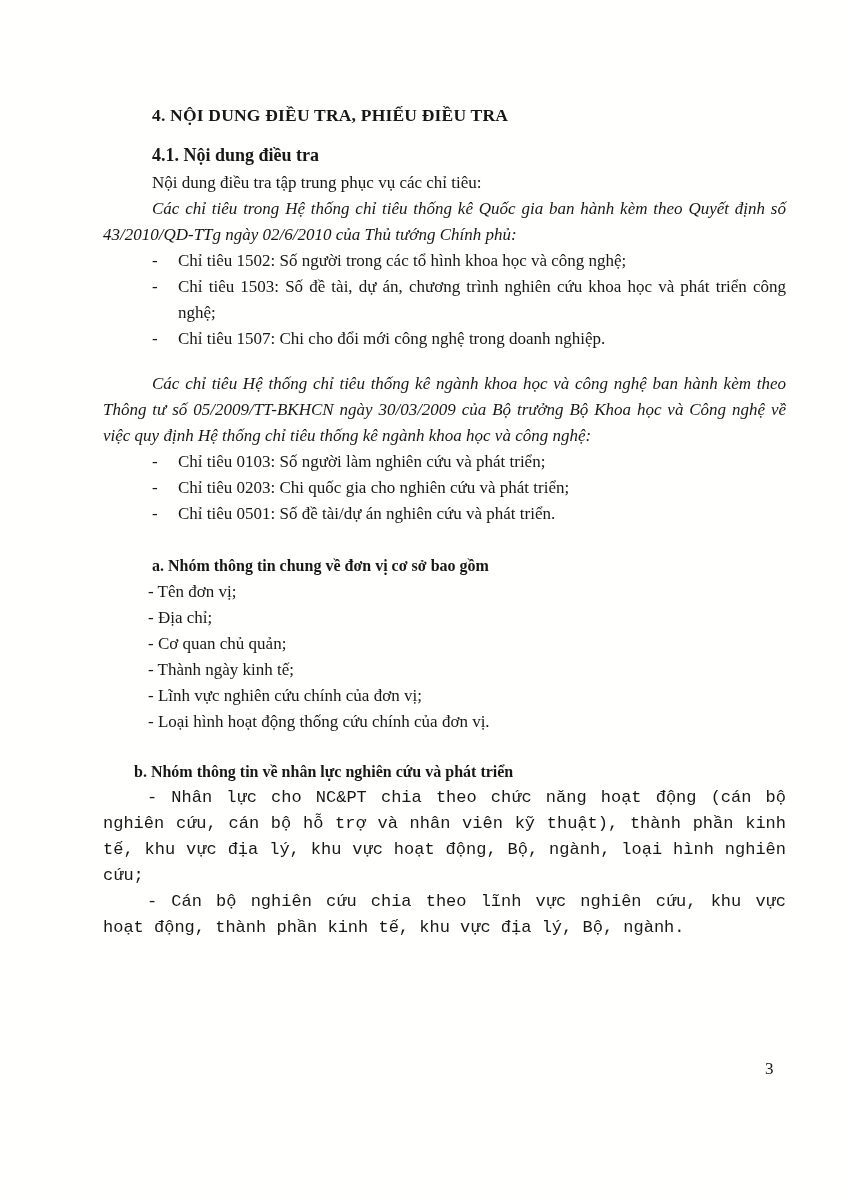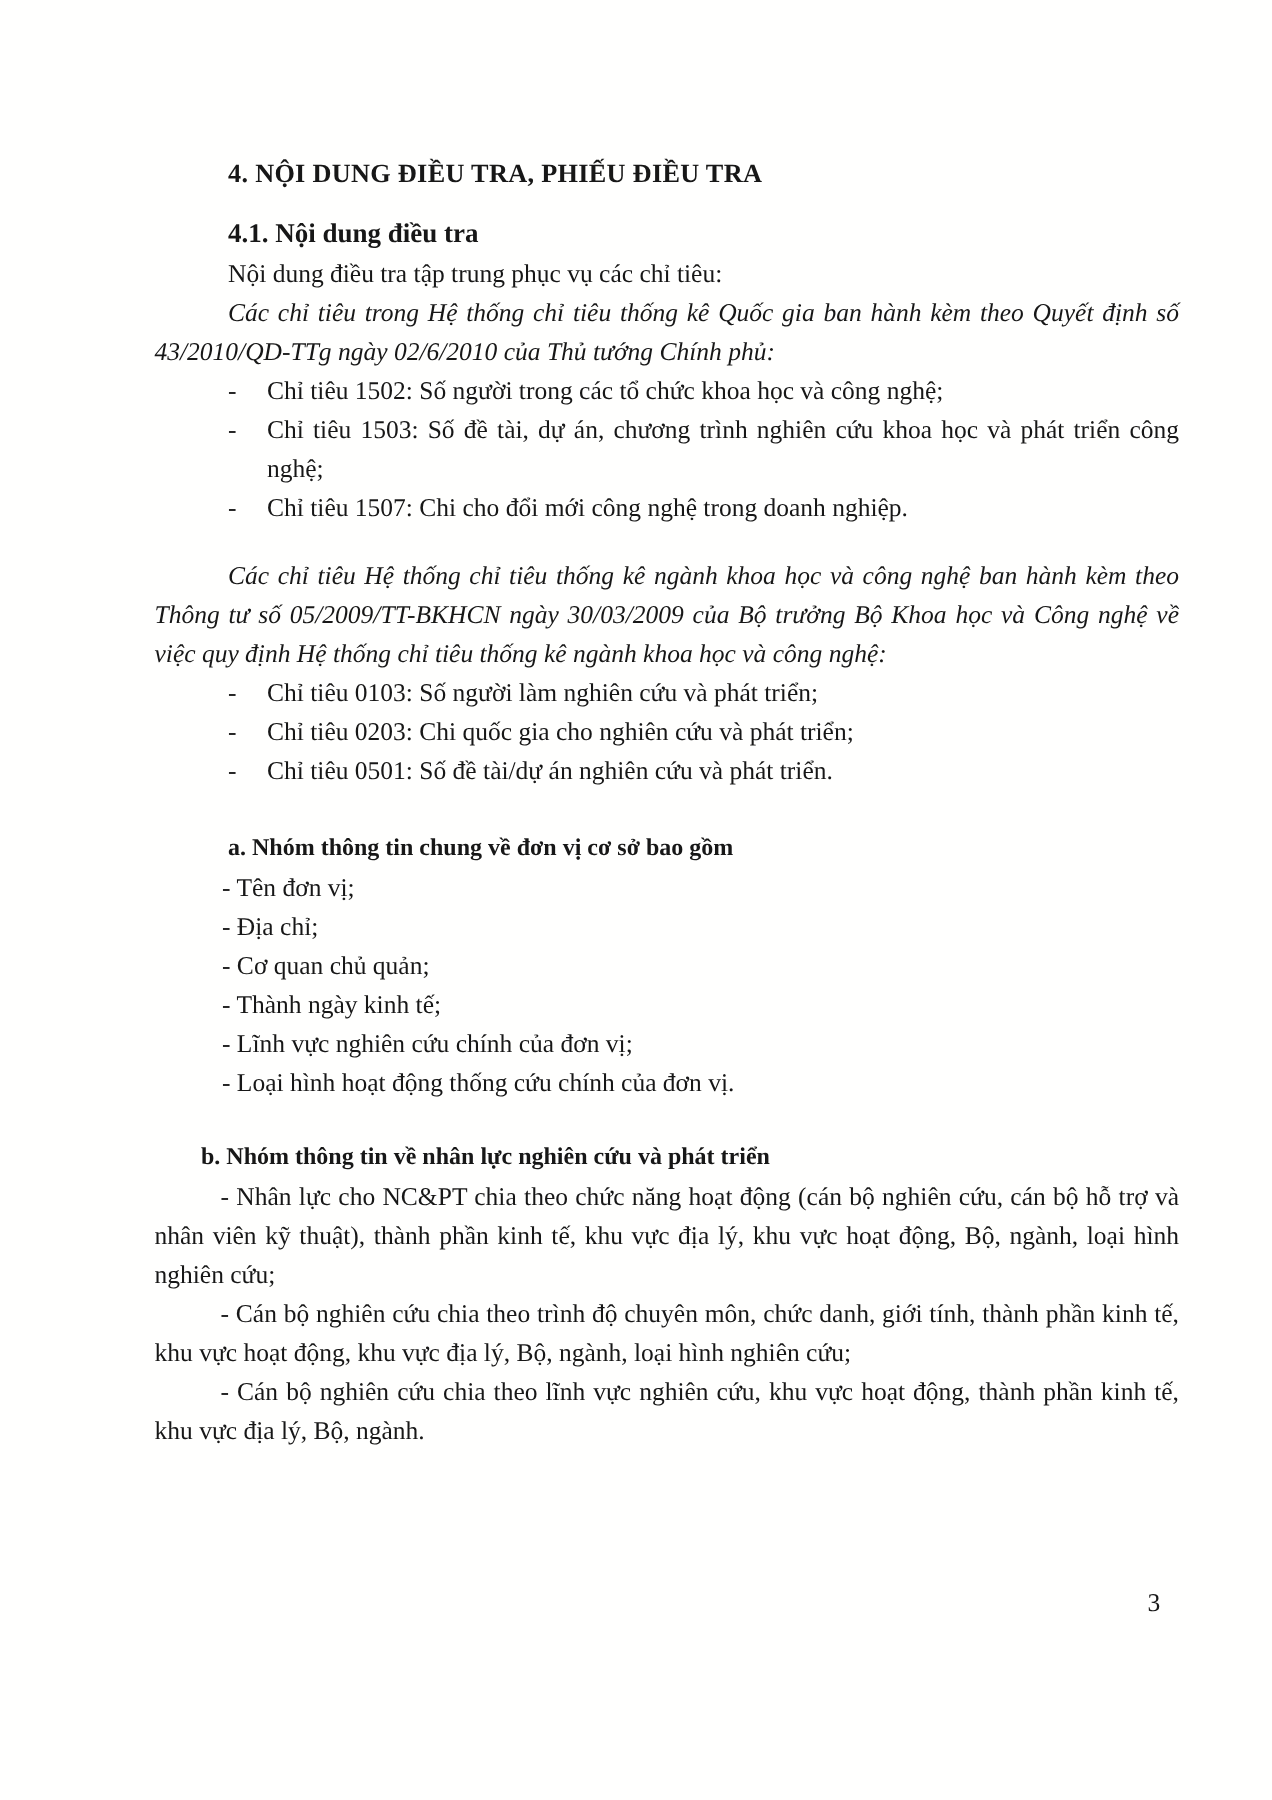--- a/index.html
+++ b/index.html
@@ -75,20 +75,21 @@
     margin-left: 31px;
     margin-top: 24px;
   }
   .plain-item {
     margin: 0 0 0 45px;
   }
   .body-para {
     margin: 0;
     text-align: justify;
     text-indent: 44px;
+    font-family: Liberation Mono, monospace;
   }
   .page-number {
     position: absolute;
     left: 765px;
     top: 1056px;
     font-size: 17px;
   }
 </style>
 </head>
 <body>
@@ -100,21 +101,21 @@
 
     <h2 class="section-heading">4.1. Nội dung điều tra</h2>
 
     <p class="intro">Nội dung điều tra tập trung phục vụ các chỉ tiêu:</p>
 
     <p class="italic-para">Các chỉ tiêu trong Hệ thống chỉ tiêu thống kê Quốc gia ban hành kèm theo Quyết định số 43/2010/QD-TTg ngày 02/6/2010 của Thủ tướng Chính phủ:</p>
 
     <ul class="dash-list">
       <li>
         <span class="marker">-</span>
-        <span class="item-text">Chỉ tiêu 1502: Số người trong các tổ chức khoa học và công nghệ;</span>
+        <span class="item-text">Chỉ tiêu 1502: Số người trong các tổ hình khoa học và công nghệ;</span>
       </li>
       <li>
         <span class="marker">-</span>
         <span class="item-text">Chỉ tiêu 1503: Số đề tài, dự án, chương trình nghiên cứu khoa học và phát triển công nghệ;</span>
       </li>
       <li>
         <span class="marker">-</span>
         <span class="item-text">Chỉ tiêu 1507: Chi cho đổi mới công nghệ trong doanh nghiệp.</span>
       </li>
     </ul>
@@ -141,19 +142,18 @@
     <p class="plain-item">- Tên đơn vị;</p>
     <p class="plain-item">- Địa chỉ;</p>
     <p class="plain-item">- Cơ quan chủ quản;</p>
     <p class="plain-item">- Thành ngày kinh tế;</p>
     <p class="plain-item">- Lĩnh vực nghiên cứu chính của đơn vị;</p>
     <p class="plain-item">- Loại hình hoạt động thống cứu chính của đơn vị.</p>
 
     <h3 class="group-heading b-level">b. Nhóm thông tin về nhân lực nghiên cứu và phát triển</h3>
 
     <p class="body-para">- Nhân lực cho NC&amp;PT chia theo chức năng hoạt động (cán bộ nghiên cứu, cán bộ hỗ trợ và nhân viên kỹ thuật), thành phần kinh tế, khu vực địa lý, khu vực hoạt động, Bộ, ngành, loại hình nghiên cứu;</p>
-    <p class="body-para">- Cán bộ nghiên cứu chia theo trình độ chuyên môn, chức danh, giới tính, thành phần kinh tế, khu vực hoạt động, khu vực địa lý, Bộ, ngành, loại hình nghiên cứu;</p>
     <p class="body-para">- Cán bộ nghiên cứu chia theo lĩnh vực nghiên cứu, khu vực hoạt động, thành phần kinh tế, khu vực địa lý, Bộ, ngành.</p>
 
   </div>
 
   <div class="page-number">3</div>
 </div>
 
 </body></html>

